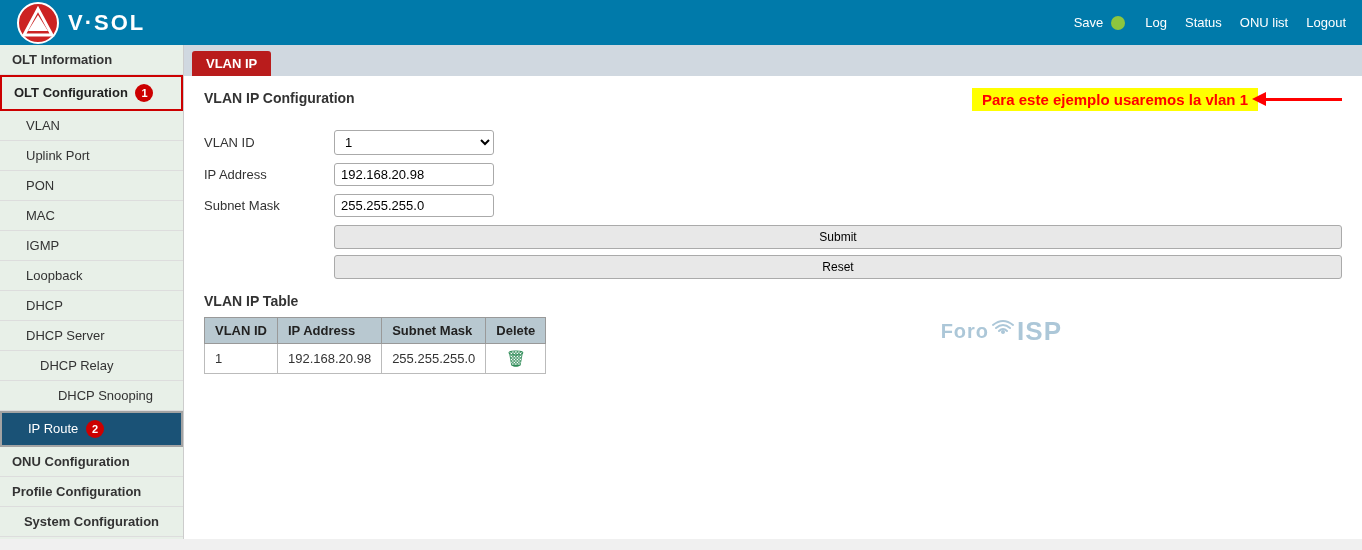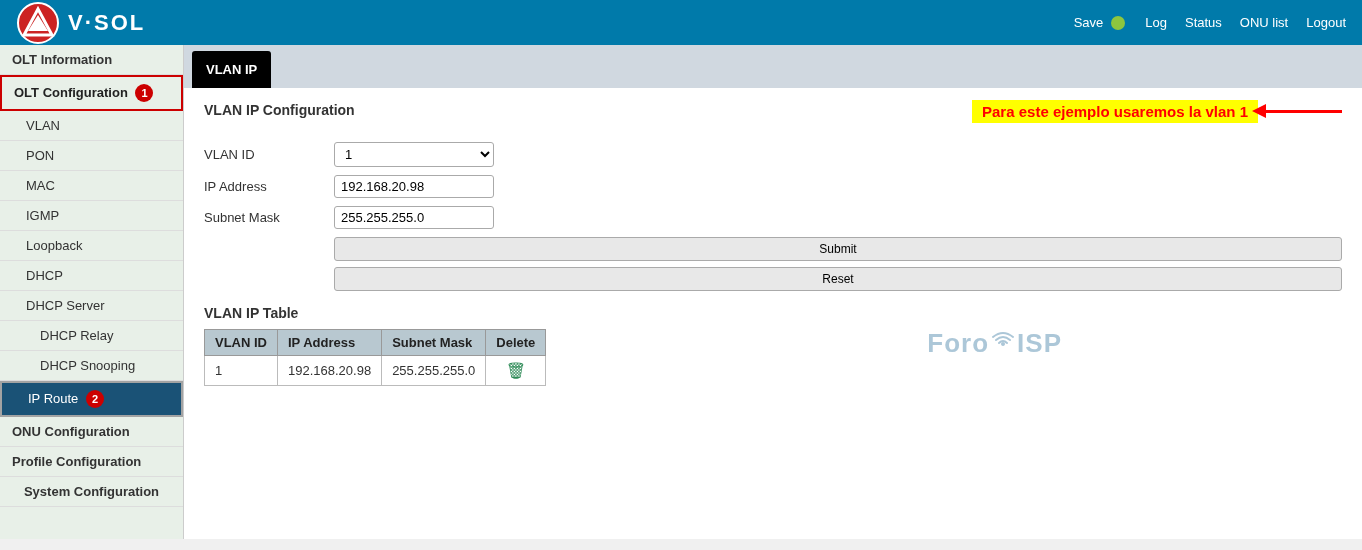--- a/index.html
+++ b/index.html
@@ -110,22 +110,22 @@
     }
 
     
     .tab-bar {
       background: #d0d8e0;
       padding: 6px 8px 0 8px;
       display: flex;
       gap: 4px;
     }
     .tab {
-      padding: 11px 14px;
-      background: #000000;
+      padding: 5px 14px;
+      background: #b91c1c;
       color: white;
       font-size: 13px;
       font-weight: bold;
       border-radius: 3px 3px 0 0;
       cursor: pointer;
     }
 
     
     .content {
       padding: 14px 20px;
@@ -250,41 +250,44 @@
       <span>OLT Information</span>
     </div>
     <div class="sidebar-item section-header">
       <span>OLT Configuration</span>
       <span class="badge">1</span>
     </div>
     <div class="sidebar-item sub">
       <span>VLAN</span>
     </div>
     <div class="sidebar-item sub">
+      <span>Uplink Port</span>
+    </div>
+    <div class="sidebar-item sub">
       <span>PON</span>
     </div>
     <div class="sidebar-item sub">
       <span>MAC</span>
     </div>
     <div class="sidebar-item sub">
       <span>IGMP</span>
     </div>
     <div class="sidebar-item sub">
       <span>Loopback</span>
     </div>
     <div class="sidebar-item sub">
       <span>DHCP</span>
     </div>
     <div class="sidebar-item sub" style="">
       <span>DHCP Server</span>
     </div>
     <div class="sidebar-item sub" style="padding-left:40px;">
       <span>DHCP Relay</span>
     </div>
-    <div class="sidebar-item sub" style="padding-left:40px;">
+    <div class="sidebar-item sub" style="padding-left:40px;text-align:center;">
       <span>DHCP Snooping</span>
     </div>
     <div class="sidebar-item active-selected sub">
       <span>IP Route</span>
       <span class="badge">2</span>
     </div>
     <div class="sidebar-item" style="font-weight:bold;">
       <span>ONU Configuration</span>
     </div>
     <div class="sidebar-item" style="font-weight:bold;">
@@ -354,21 +357,21 @@
       <td>192.168.20.98</td>
       <td>255.255.255.0</td>
       <td style="text-align:center;">
         <button class="delete-btn">🗑</button>
       </td>
     </tr>
           </tbody>
       </table>
 
       <div style="position:absolute; right:300px; bottom:40px; display:flex; align-items:center; gap:0; opacity:0.7; pointer-events:none;">
-        <span style="color:#8ab0c8; font-size:26px; font-weight:bold; letter-spacing:1px;">Foro</span>
+        <span style="color:#8ab0c8; font-size:20px; font-weight:bold; letter-spacing:1px;">Foro</span>
 
         <svg width="28" height="28" viewBox="0 0 28 28" style="margin-bottom:6px;">
           <path d="M14 20 a2 2 0 1 1 0.001 0Z" fill="#8ab0c8"></path>
           <path d="M10 17 Q14 13 18 17" fill="none" stroke="#8ab0c8" stroke-width="2" stroke-linecap="round"></path>
           <path d="M7 14 Q14 8 21 14" fill="none" stroke="#8ab0c8" stroke-width="2" stroke-linecap="round"></path>
           <path d="M4 11 Q14 3 24 11" fill="none" stroke="#8ab0c8" stroke-width="2" stroke-linecap="round"></path>
         </svg>
         <span style="color:#8ab0c8; font-size:26px; font-weight:bold; letter-spacing:1px;">ISP</span>
       </div>
     </div>

